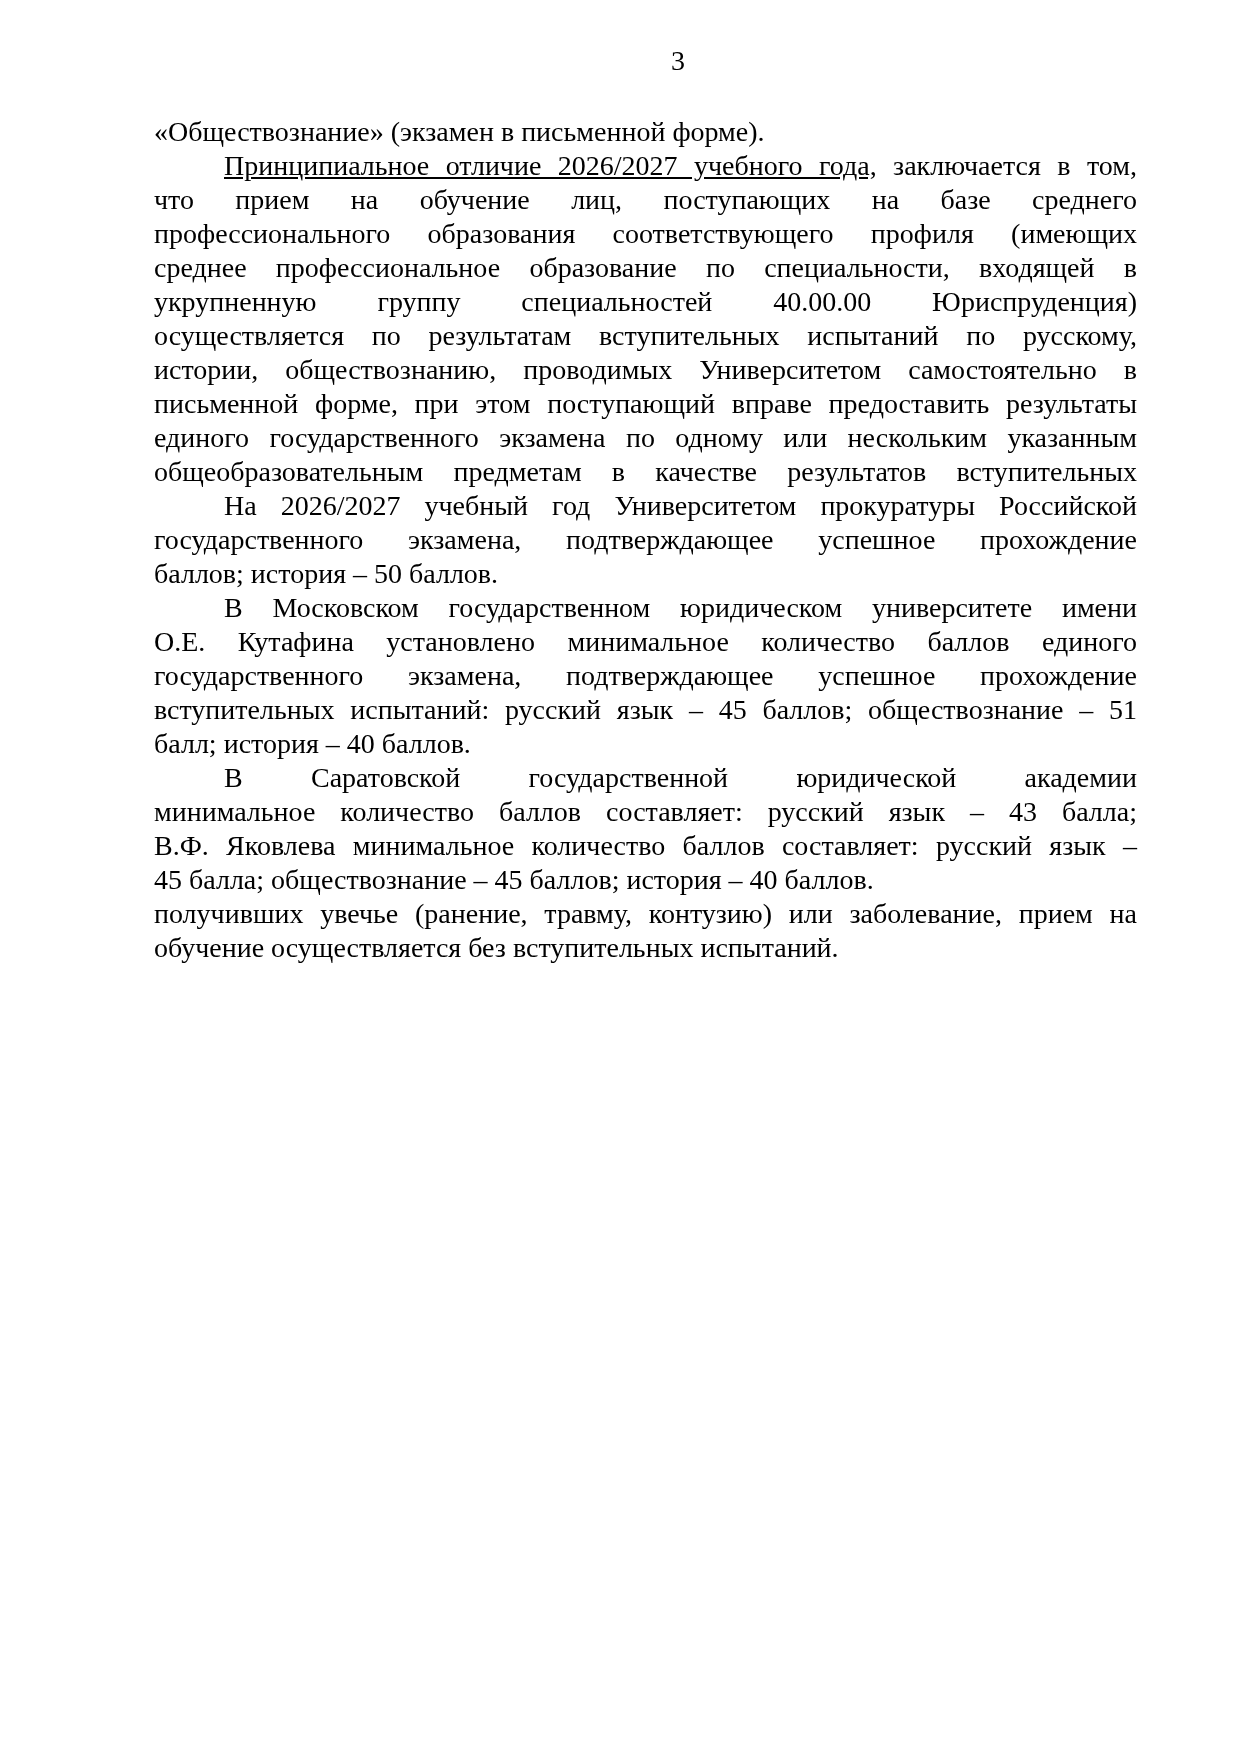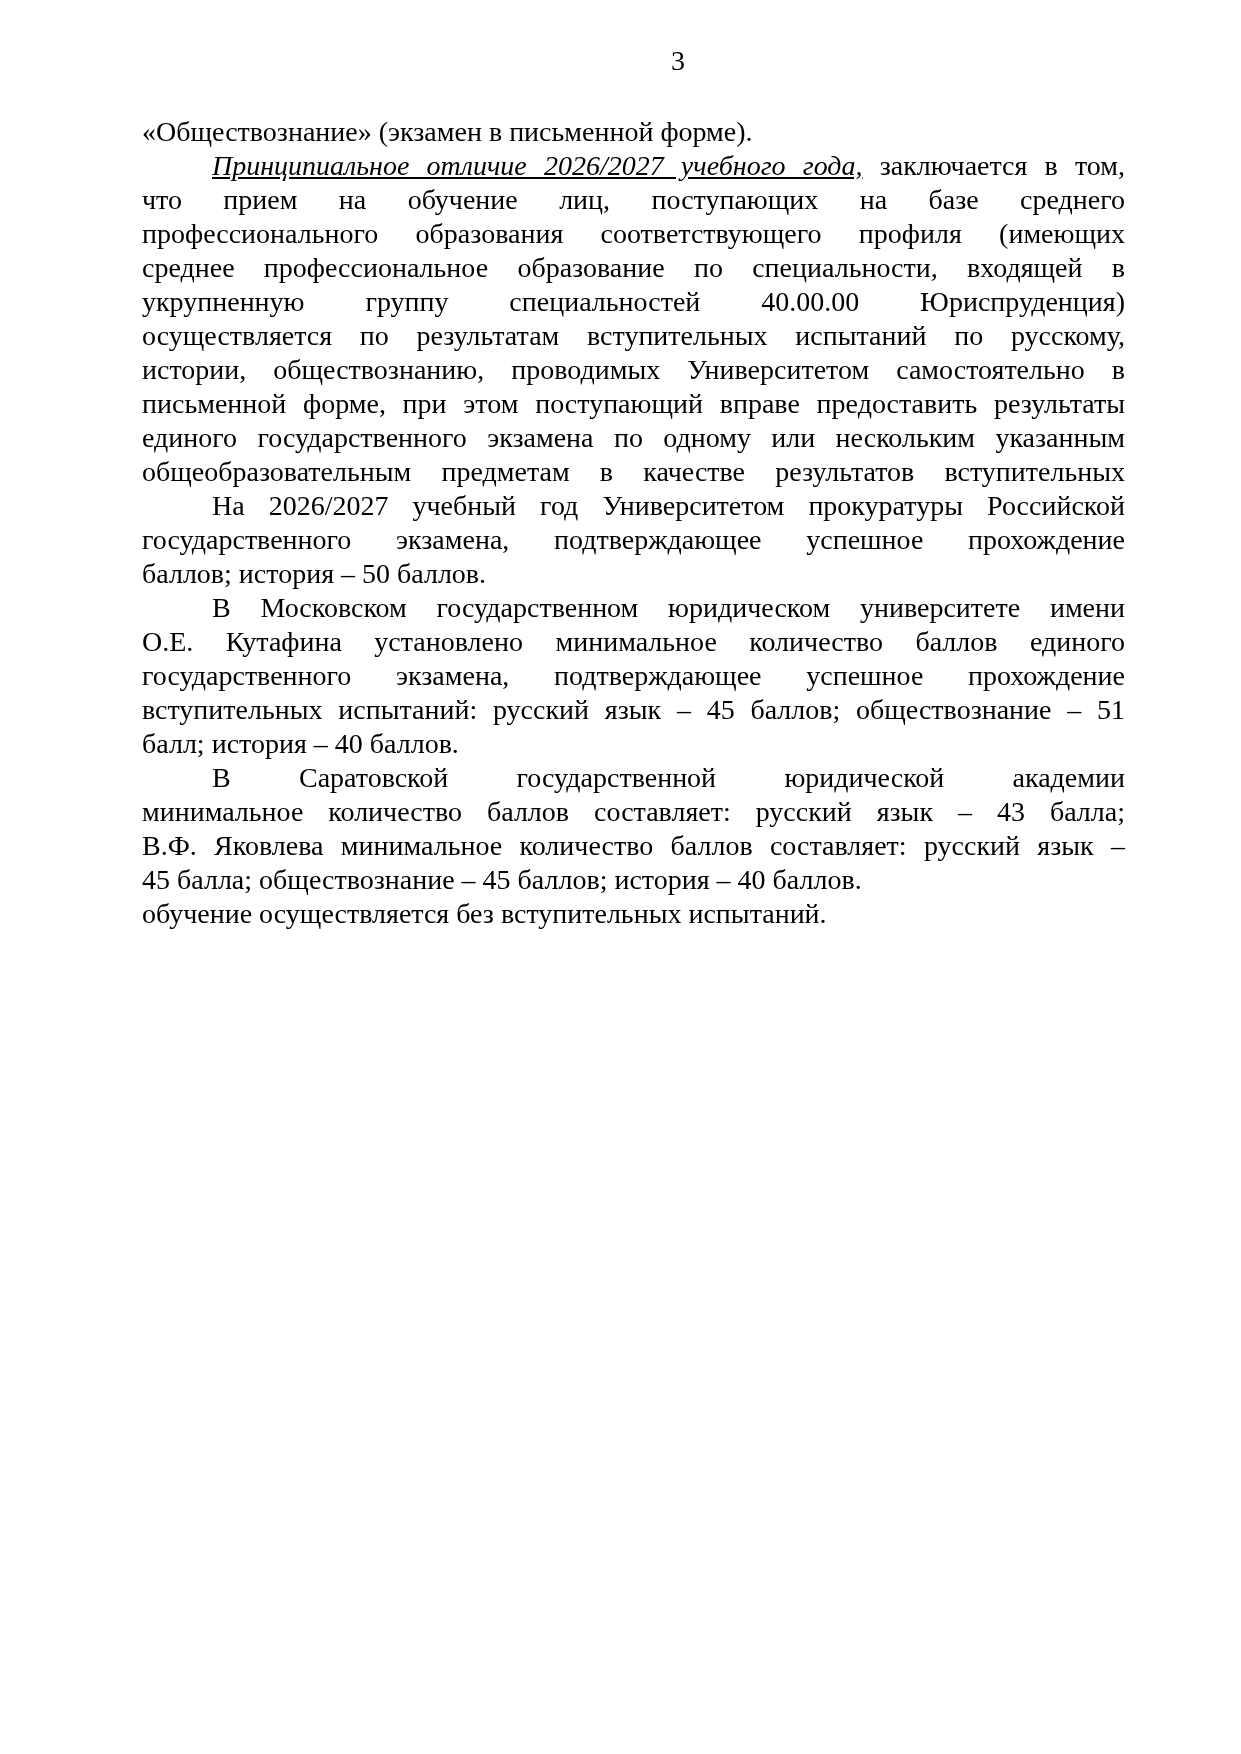--- a/index.html
+++ b/index.html
@@ -20,40 +20,40 @@
     position: absolute;
     top: 44px;
     left: 0;
     width: 1356px; 
     text-align: center;
     font-size: 28px;
     line-height: 34px;
   }
   .content {
     position: absolute;
-    left: 142px;
+    left: 154px;
     top: 115px;
     width: 983px;
     font-size: 28px;
     line-height: 34px;
   }
   .line {
     text-align: justify;
     text-align-last: justify;
     height: 34px;
     overflow: visible;
   }
   .line.last {
     text-align-last: left;
   }
   .line.indent {
     padding-left: 70px;
   }
   .seg-bold { font-weight: normal; }
-  .seg-underline { text-decoration: underline; font-style: italic; }
+  .seg-underline { text-decoration: underline; }
 </style>
 </head>
 <body>
 
 <div class="page">
   <div class="page-number">3</div>
   <div class="content">
       <div class="line last"><span>«Обществознание» (экзамен в письменной форме).</span></div>
       <div class="line indent"><span class="seg-underline">Принципиальное отличие 2026/2027 учебного года,</span><span> заключается в том,</span></div>
       <div class="line"><span>что прием на обучение лиц, поступающих на базе среднего</span></div>
@@ -70,15 +70,16 @@
       <div class="line last"><span>баллов; история – 50 баллов.</span></div>
       <div class="line indent"><span>В Московском государственном юридическом университете имени</span></div>
       <div class="line"><span>О.Е. Кутафина установлено минимальное количество баллов единого</span></div>
       <div class="line"><span>государственного экзамена, подтверждающее успешное прохождение</span></div>
       <div class="line"><span>вступительных испытаний: русский язык – 45 баллов; обществознание – 51</span></div>
       <div class="line last"><span>балл; история – 40 баллов.</span></div>
       <div class="line indent"><span>В </span><span class="seg-bold">Саратовской государственной юридической академии</span></div>
       <div class="line"><span>минимальное количество баллов составляет: русский язык – 43 балла;</span></div>
       <div class="line"><span class="seg-bold">В.Ф. Яковлева</span><span> минимальное количество баллов составляет: русский язык –</span></div>
       <div class="line last"><span>45 балла; обществознание – 45 баллов; история – 40 баллов.</span></div>
+      <div class="line"><span>получивших увечье (ранение, травму, контузию) или заболевание, прием на</span></div>
       <div class="line last"><span>обучение осуществляется без вступительных испытаний.</span></div>
     </div>
 </div>
 
 </body></html>

